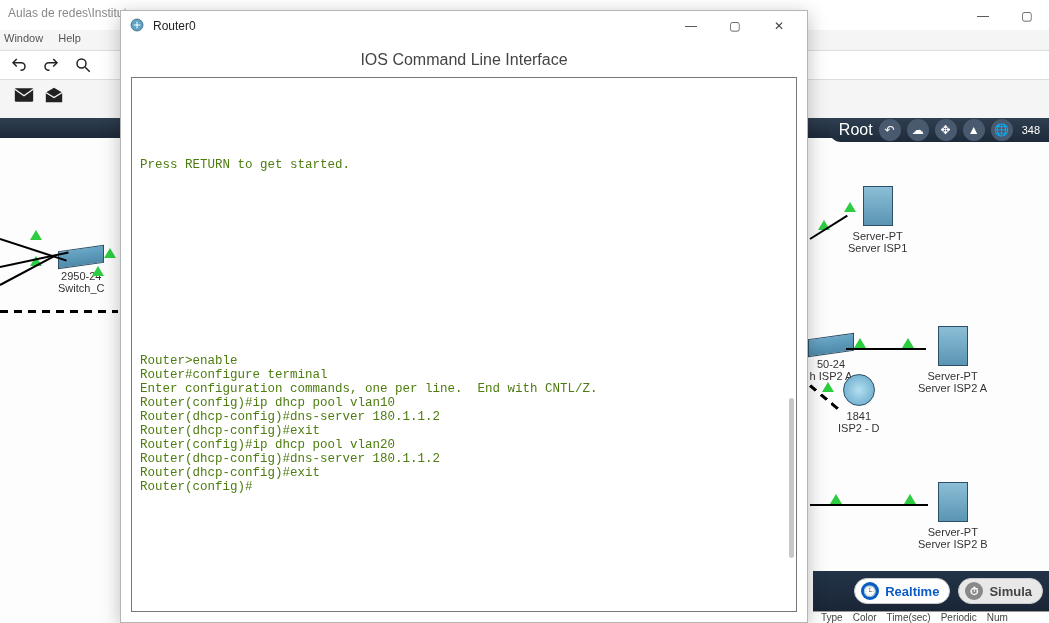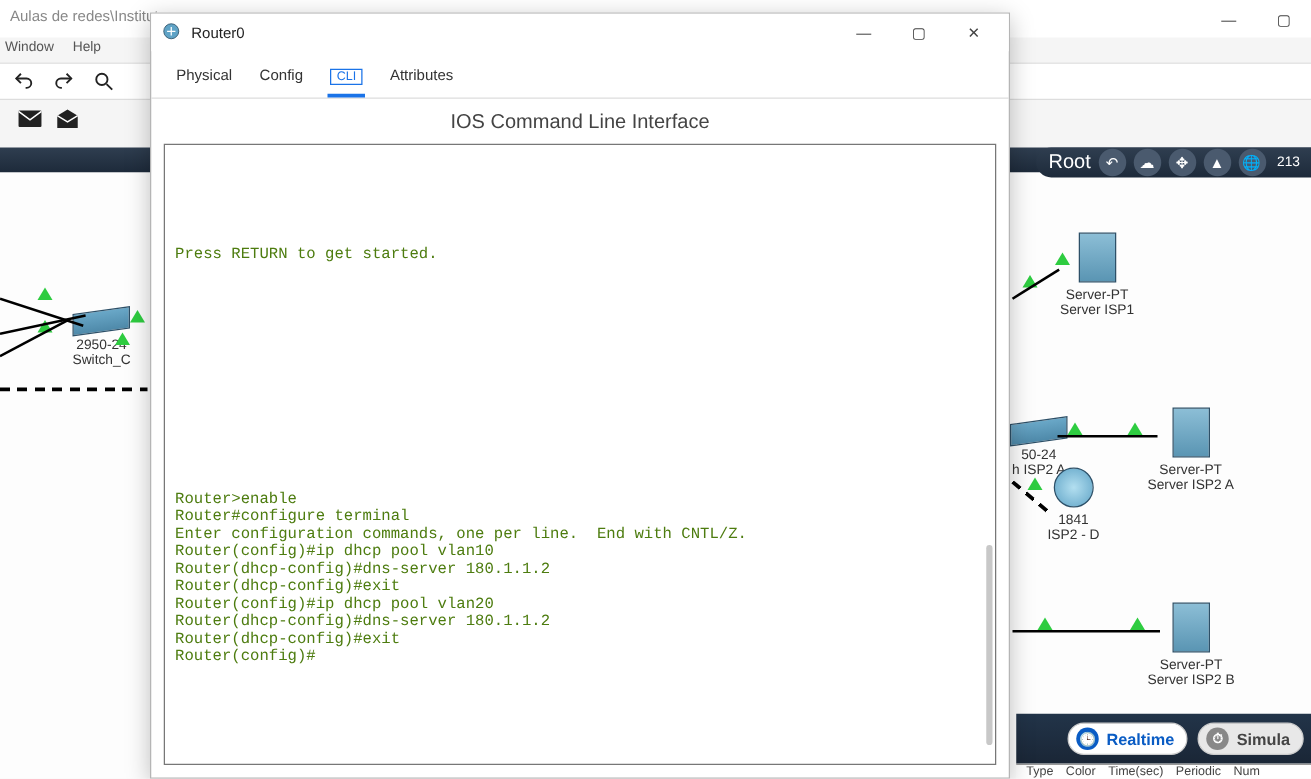--- a/index.html
+++ b/index.html
@@ -241,21 +241,21 @@
 </div>
 <div class="bg-bluebar"></div>
 
 <div class="right-strip">
   <span class="root">Root</span>
   <span class="circle-ico">↶</span>
   <span class="circle-ico">☁</span>
   <span class="circle-ico">✥</span>
   <span class="circle-ico">▲</span>
   <span class="circle-ico">🌐</span>
-  <span class="globe-213">213</span>
+  <span class="globe-213">348</span>
 </div>
 
 <div class="workspace">
 
   <div class="device" style="left:58px; top:110px;">
     <div class="switch-body"></div>
     <div>2950-24</div>
     <div>Switch_C</div>
   </div>
   <div class="line" style="left:0;top:100px;width:70px;transform:rotate(18deg);"></div>
@@ -337,26 +337,20 @@
       </span>
       <span class="win-title">Router0</span>
     </div>
     <div class="win-controls">
       <div class="win-btn">—</div>
       <div class="win-btn">▢</div>
       <div class="win-btn close">✕</div>
     </div>
   </div>
 
-  <div class="tabs">
-    <div class="tab">Physical</div>
-    <div class="tab">Config</div>
-    <div class="tab active"><span class="cli-box">CLI</span></div>
-    <div class="tab">Attributes</div>
-  </div>
 
   <div class="panel-title">IOS Command Line Interface</div>
 
   <div class="terminal-wrap">
     <div class="terminal"><span>
 
 
 
 
 Press RETURN to get started.

